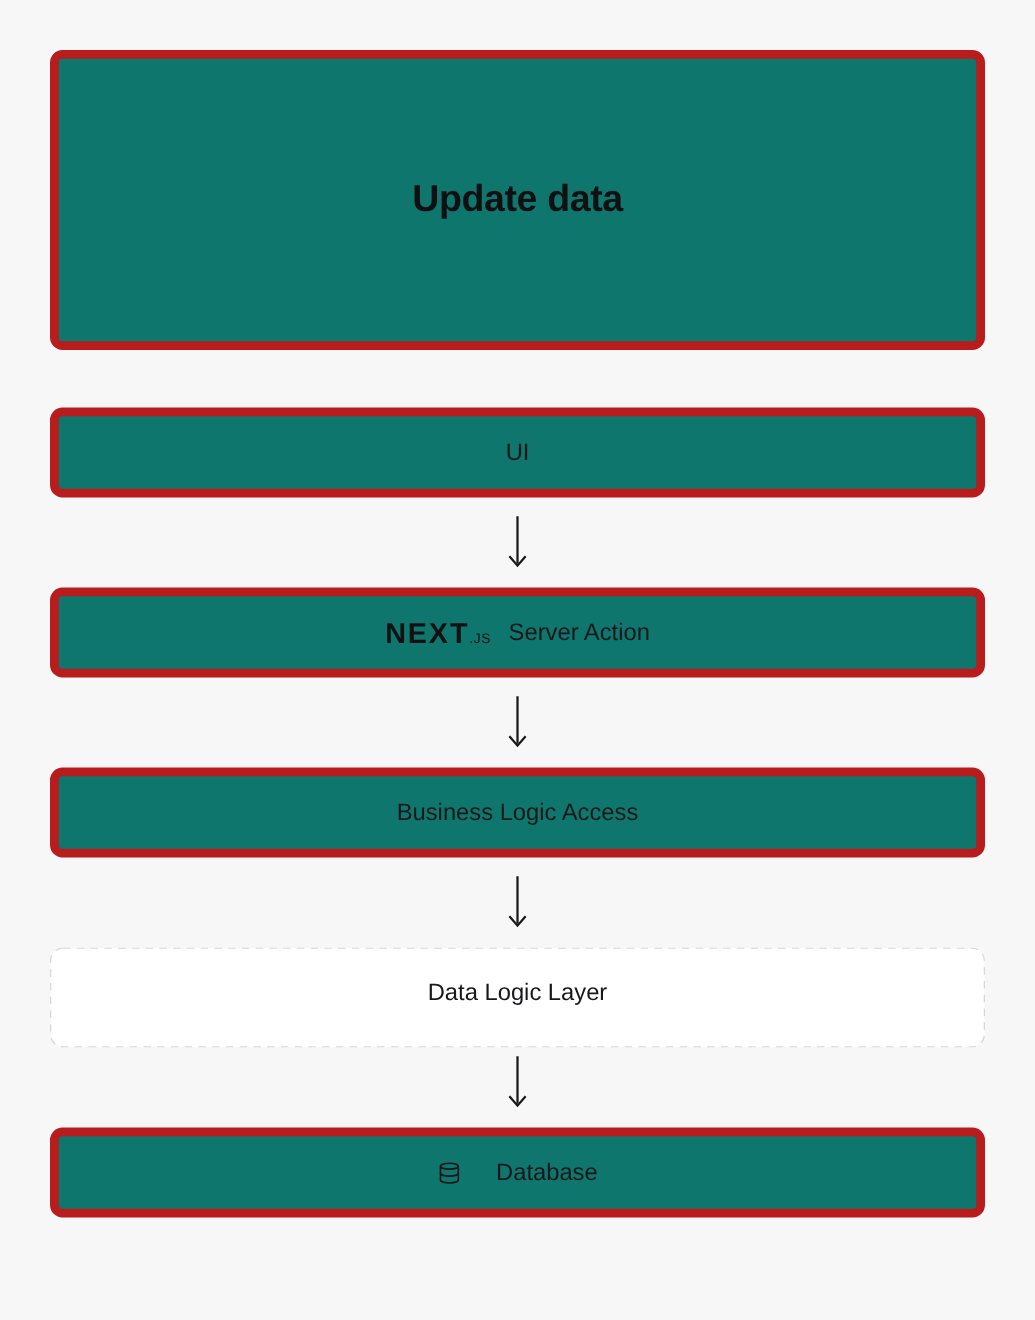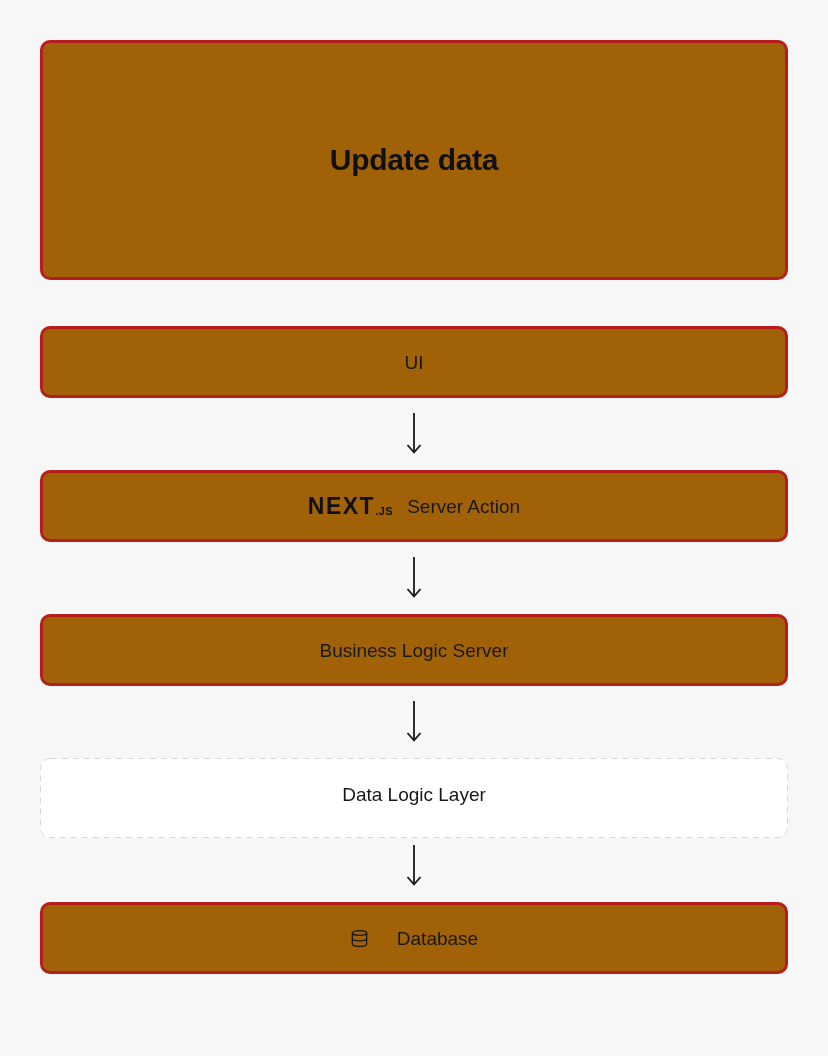--- a/index.html
+++ b/index.html
@@ -17,22 +17,22 @@
 
   .canvas {
     width: 828px;
     height: 1056px;
     padding: 40px 40px 0 40px;
     display: flex;
     flex-direction: column;
   }
 
   .card {
-    background: #a16207;
-    border: 3px solid #b91c1c;
+    background: #0f766e;
+    border: 7px solid #b91c1c;
     border-radius: 10px;
     display: flex;
     align-items: center;
     justify-content: center;
     flex: none;
   }
 
   .title-card {
     height: 240px;
     margin-bottom: 46px;
@@ -88,21 +88,21 @@
     text-align: right;
   }
   .next-word {
     font-size: 23px;
     font-weight: 700;
     letter-spacing: 1.5px;
     line-height: 1;
   }
   .next-suffix {
     font-size: 11px;
-    font-weight: 700;
+    font-weight: 400;
     letter-spacing: 0.5px;
     line-height: 1;
     padding-bottom: 1px;
   }
 
   .db-icon {
     display: inline-flex;
     align-items: center;
   }
 </style>
@@ -135,21 +135,21 @@
   </div>
 
   <div class="arrow-wrap">
     <svg width="18" height="46" viewBox="0 0 18 46">
       <path d="M9 2 V40" stroke="#18181b" stroke-width="1.8" fill="none"></path>
       <path d="M2.5 34 L9 41.5 L15.5 34" stroke="#18181b" stroke-width="1.8" fill="none" stroke-linejoin="miter"></path>
     </svg>
   </div>
 
   <div class="card node">
-    <span class="node-label">Business Logic Server</span>
+    <span class="node-label">Business Logic Access</span>
   </div>
 
   <div class="arrow-wrap">
     <svg width="18" height="46" viewBox="0 0 18 46">
       <path d="M9 2 V40" stroke="#18181b" stroke-width="1.8" fill="none"></path>
       <path d="M2.5 34 L9 41.5 L15.5 34" stroke="#18181b" stroke-width="1.8" fill="none" stroke-linejoin="miter"></path>
     </svg>
   </div>
 
   <div class="card node dashed">

